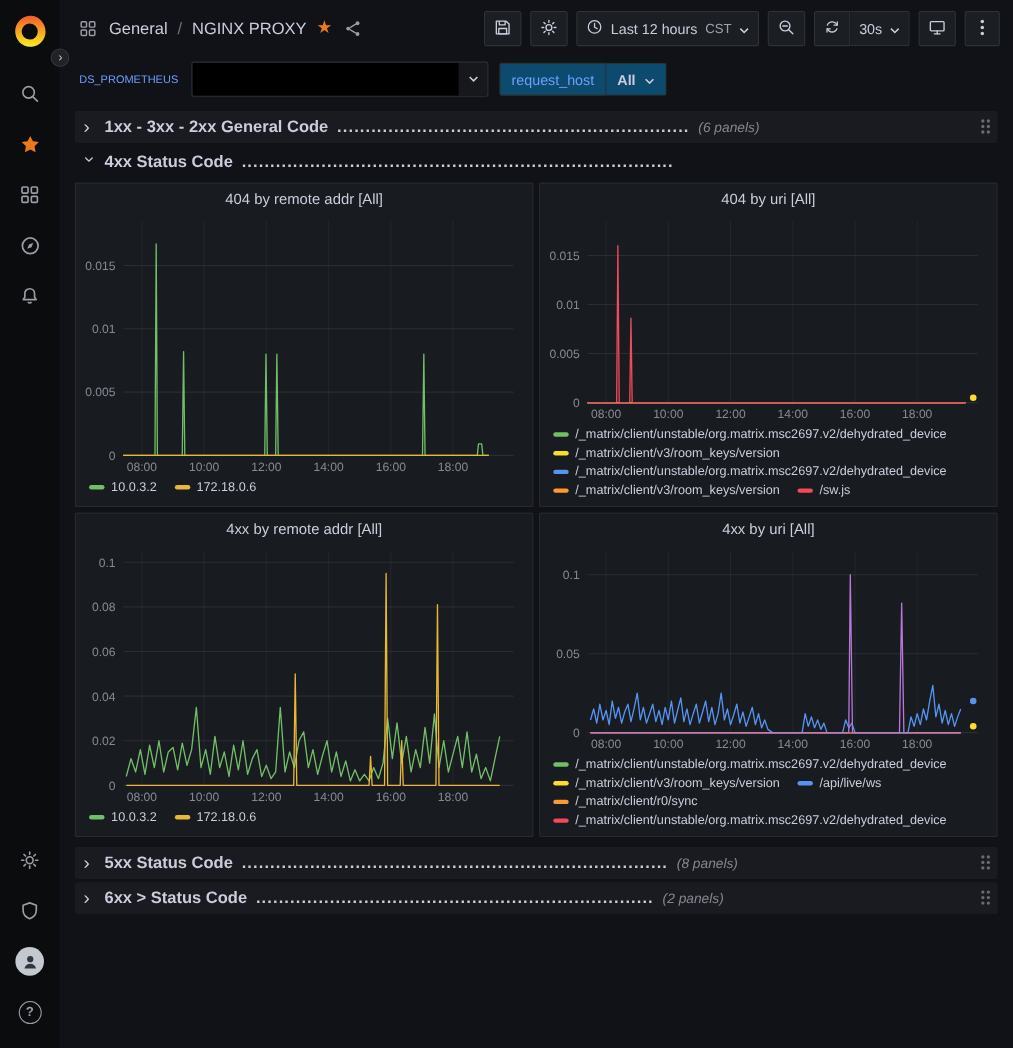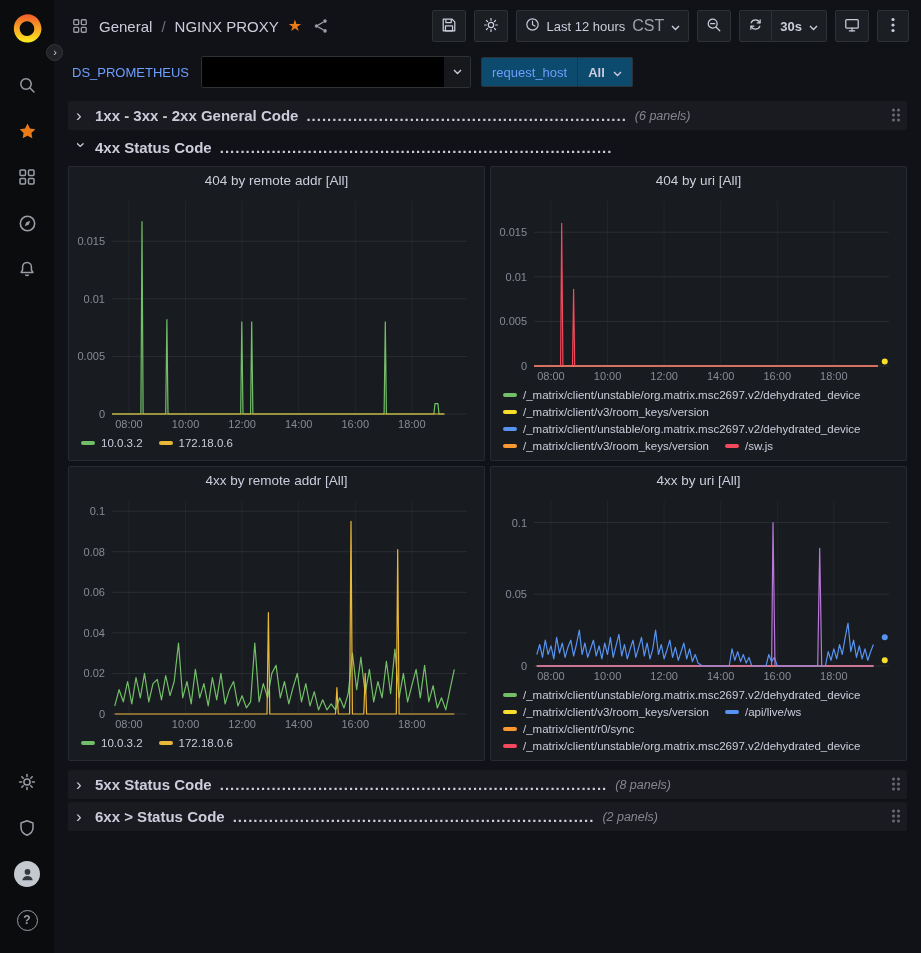--- a/index.html
+++ b/index.html
@@ -33,27 +33,27 @@
   .tb-left{display:flex;align-items:center;gap:9px;font-size:15px;}
   .tb-left .crumb{cursor:pointer;}
   .tb-left .sep{color:rgba(204,204,220,0.5);}
   .fav-star{color:#eb7b18;font-size:16px;cursor:pointer;line-height:1;}
   .ghost-ic{background:none;border:none;color:#9a9da6;cursor:pointer;display:flex;align-items:center;padding:0 2px;}
   .tb-right{display:flex;align-items:center;gap:8px;}
   .tb-btn{height:32px;min-width:32px;box-sizing:border-box;padding:1px 8px;display:inline-flex;
           align-items:center;justify-content:center;gap:7px;background:#1b1e23;
           border:1px solid #2c3235;border-radius:2px;color:#ccccdc;font-size:13px;cursor:pointer;}
   .btn-group{display:inline-flex;}
-  .btn-group .tb-btn+.tb-btn{border-left:0;border-radius:0 2px 2px 0;font-weight:bold;}
+  .btn-group .tb-btn+.tb-btn{border-left:0;border-radius:0 2px 2px 0;}
   .btn-group .tb-btn:first-child{border-radius:2px 0 0 2px;}
-  .tz{color:rgba(204,204,220,0.75);font-size:16px;}
+  .tz{color:rgba(204,204,220,0.75);font-size:12px;}
 
   
   .subbar{display:flex;align-items:center;gap:10px;padding:4px 16px 10px;flex-shrink:0;}
-  .var-label{color:#6e9fff;font-size:13px;font-weight:500;cursor:pointer;padding:0 2px;}
+  .var-label{color:#6e9fff;font-size:10px;font-weight:500;cursor:pointer;padding:0 2px;}
   .var-control{display:inline-flex;height:30px;border:1px solid #2c3235;border-radius:2px;
                overflow:hidden;cursor:pointer;}
   .var-black{width:242px;background:#000;}
   .var-chev{width:26px;display:flex;align-items:center;justify-content:center;background:#16181c;color:#ccccdc;}
   .var-group{display:inline-flex;height:30px;cursor:pointer;}
   .var-box{display:inline-flex;align-items:center;gap:8px;padding:0 10px;border:1px solid #2c3235;
            background:#0c4a6e;font-size:13px;box-sizing:border-box;height:30px;}
   .var-box.lbl{color:#6e9fff;font-weight:500;border-radius:2px 0 0 2px;}
   .var-box.val{border-left:0;border-radius:0 2px 2px 0;color:#ccccdc;font-weight:bold;}
 

